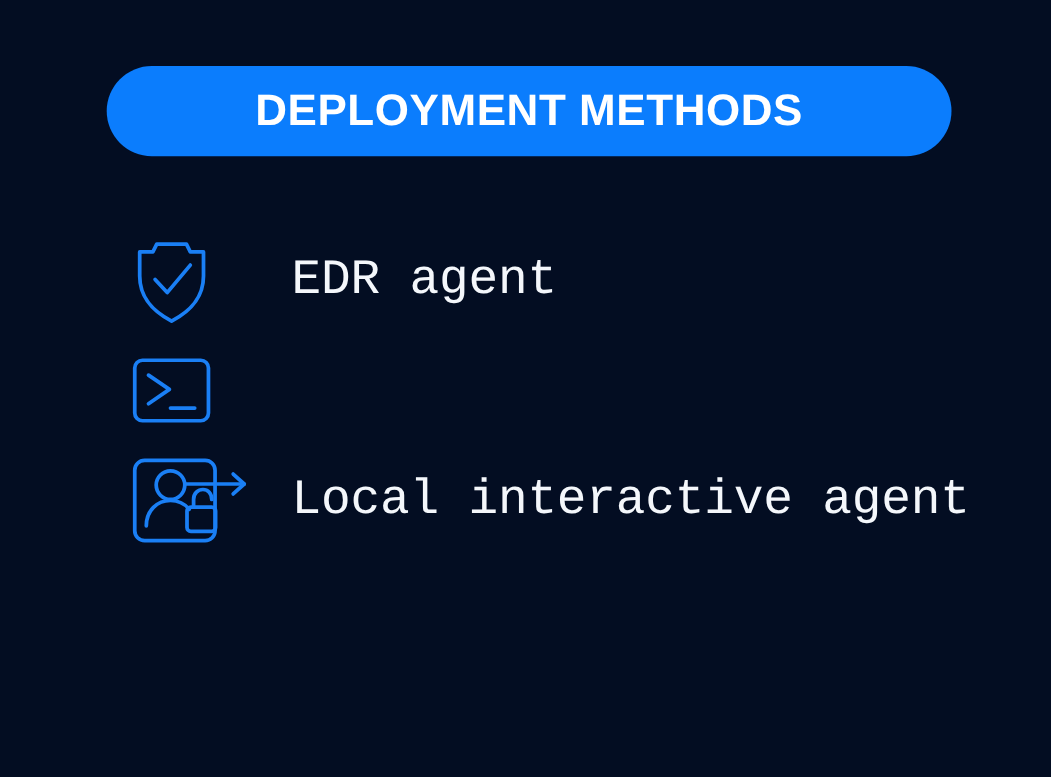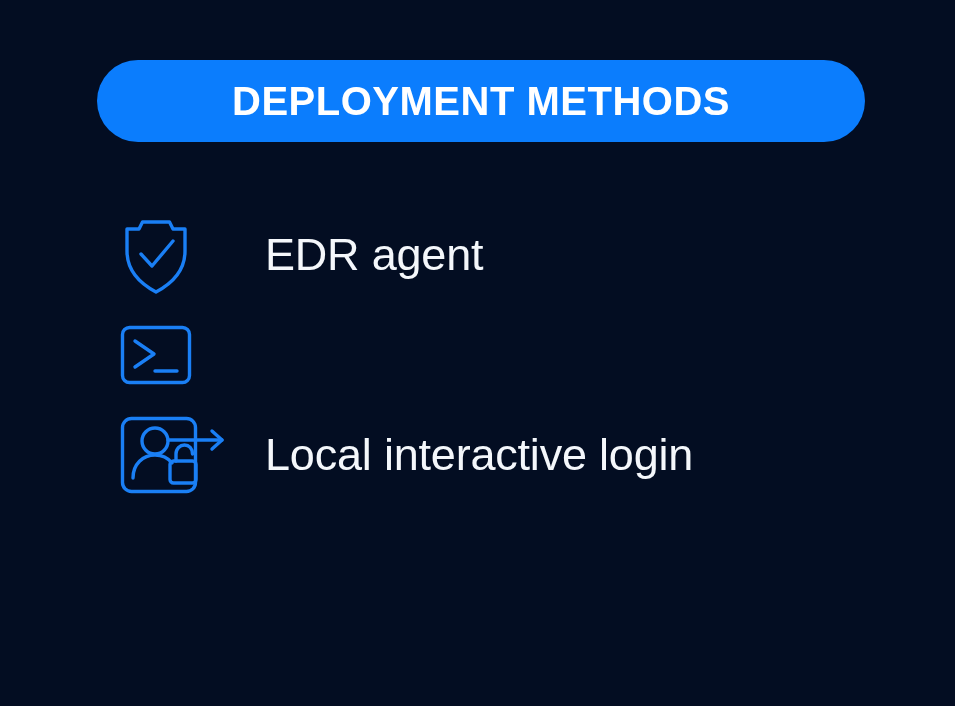--- a/index.html
+++ b/index.html
@@ -73,21 +73,21 @@
   .method-icon svg {
     display: block;
     overflow: visible;
   }
   .method-label {
     position: absolute;
     left: 265px;
     top: 50%;
     transform: translateY(-50%);
     color: #f4f7fb;
-    font-family: Liberation Sans, sans-serif;
+    font-family: Liberation Mono, monospace;
     font-weight: 400;
     font-size: 45px;
     line-height: 1.1;
     white-space: nowrap;
     letter-spacing: -0.2px;
   }
 </style>
 </head>
 <body>
 
@@ -127,17 +127,17 @@
         <svg width="108" height="78" viewBox="0 0 108 78" fill="none" stroke="#1a7ff5" stroke-width="3.4" stroke-linecap="round" stroke-linejoin="round">
           <rect x="2.5" y="2.5" width="73" height="73" rx="9" ry="9"></rect>
           <circle cx="35" cy="25" r="13"></circle>
           <path d="M13 62 C13 48 23 39 35 39 C42 39 48 42 52 47"></path>
           <rect x="50" y="45" width="26" height="22" rx="3.5" ry="3.5"></rect>
           <path d="M56 45 L56 38 C56 32.5 60 29 64.5 29 C69 29 72.5 32.5 72.5 38"></path>
           <path d="M48 24 L102 24"></path>
           <path d="M92 15 L102 24 L92 33"></path>
         </svg>
       </div>
-      <div class="method-label">Local interactive login</div>
+      <div class="method-label">Local interactive agent</div>
     </div>
 
   </div>
 </div>
 
 </body></html>

